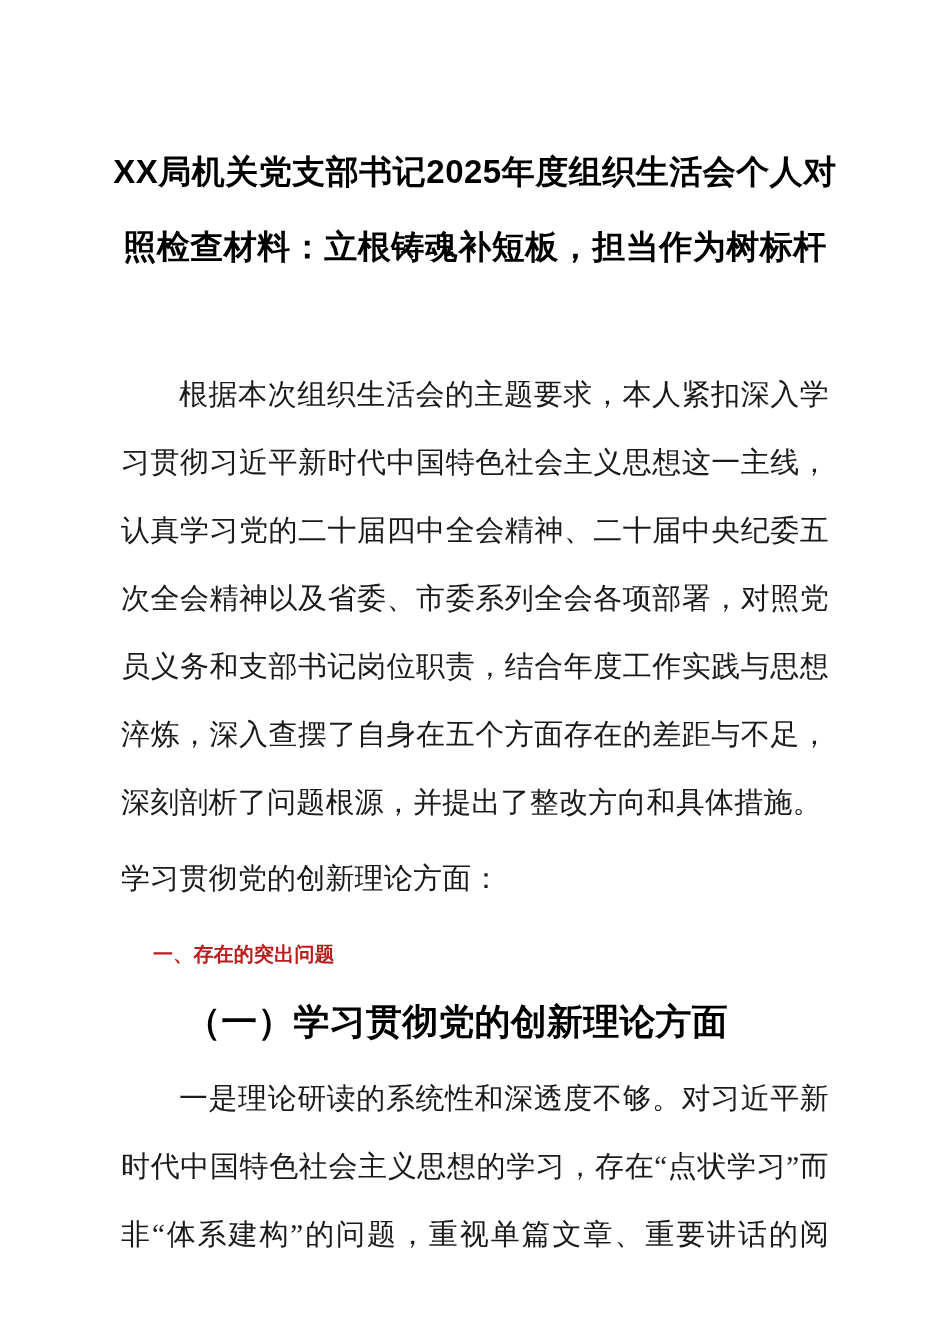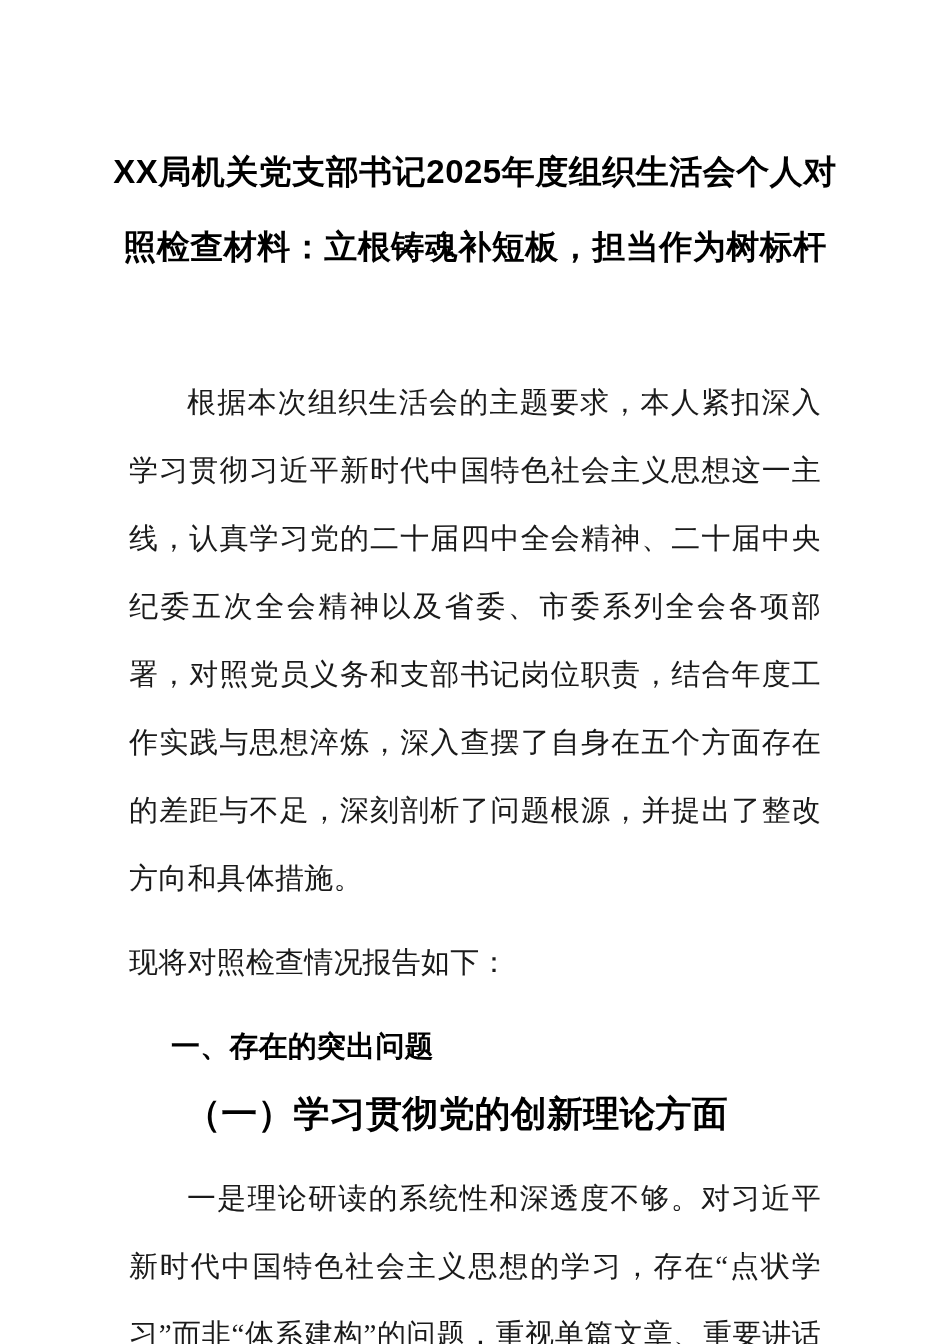--- a/index.html
+++ b/index.html
@@ -42,37 +42,37 @@
     width: 724px;
   }
 
   .para {
     font-family: "Liberation Serif", "DejaVu Serif", serif;
     font-size: 29px;
     line-height: 68px;
     color: #1a1a1a;
     text-align: justify;
     text-justify: inter-character;
-    margin: 16px;
+    margin: 8px;
     text-indent: 2em;
     word-break: break-all;
     letter-spacing: 0.2px;
   }
 
   .para.no-indent {
     text-indent: 0;
   }
 
   
   .heading-1 {
     font-family: "Liberation Sans", "DejaVu Sans", sans-serif;
     font-weight: 700;
-    font-size: 29px;
+    font-size: 20px;
     line-height: 68px;
-    color: #000000;
+    color: #b91c1c;
     margin: 0;
     text-indent: 2em;
     letter-spacing: 0.2px;
   }
 
   
   .heading-2 {
     font-family: "Liberation Serif", "DejaVu Serif", serif;
     font-weight: 700;
     font-size: 36px;
@@ -93,21 +93,21 @@
 <body>
 
 <div class="page">
 
   <h1 class="doc-title">XX局机关党支部书记2025年度组织生活会个人对照检查材料：立根铸魂补短板，担当作为树标杆</h1>
 
   <div class="doc-body">
 
     <p class="para">根据本次组织生活会的主题要求，本人紧扣深入学习贯彻习近平新时代中国特色社会主义思想这一主线，认真学习党的二十届四中全会精神、二十届中央纪委五次全会精神以及省委、市委系列全会各项部署，对照党员义务和支部书记岗位职责，结合年度工作实践与思想淬炼，深入查摆了自身在五个方面存在的差距与不足，深刻剖析了问题根源，并提出了整改方向和具体措施。</p>
 
-    <p class="para no-indent">现将对照检查情况报告如下：</p>
+    <p class="para no-indent">学习贯彻党的创新理论方面：</p>
 
     <h2 class="heading-1">一、存在的突出问题</h2>
 
     <h3 class="heading-2">（一）学习贯彻党的创新理论方面</h3>
 
     <p class="para clipped">一是理论研读的系统性和深透度不够。对习近平新时代中国特色社会主义思想的学习，存在“点状学习”而非“体系建构”的问题，重视单篇文章、重要讲话的阅读，对原著原典的系统研</p>
 
   </div>
 
 </div>

